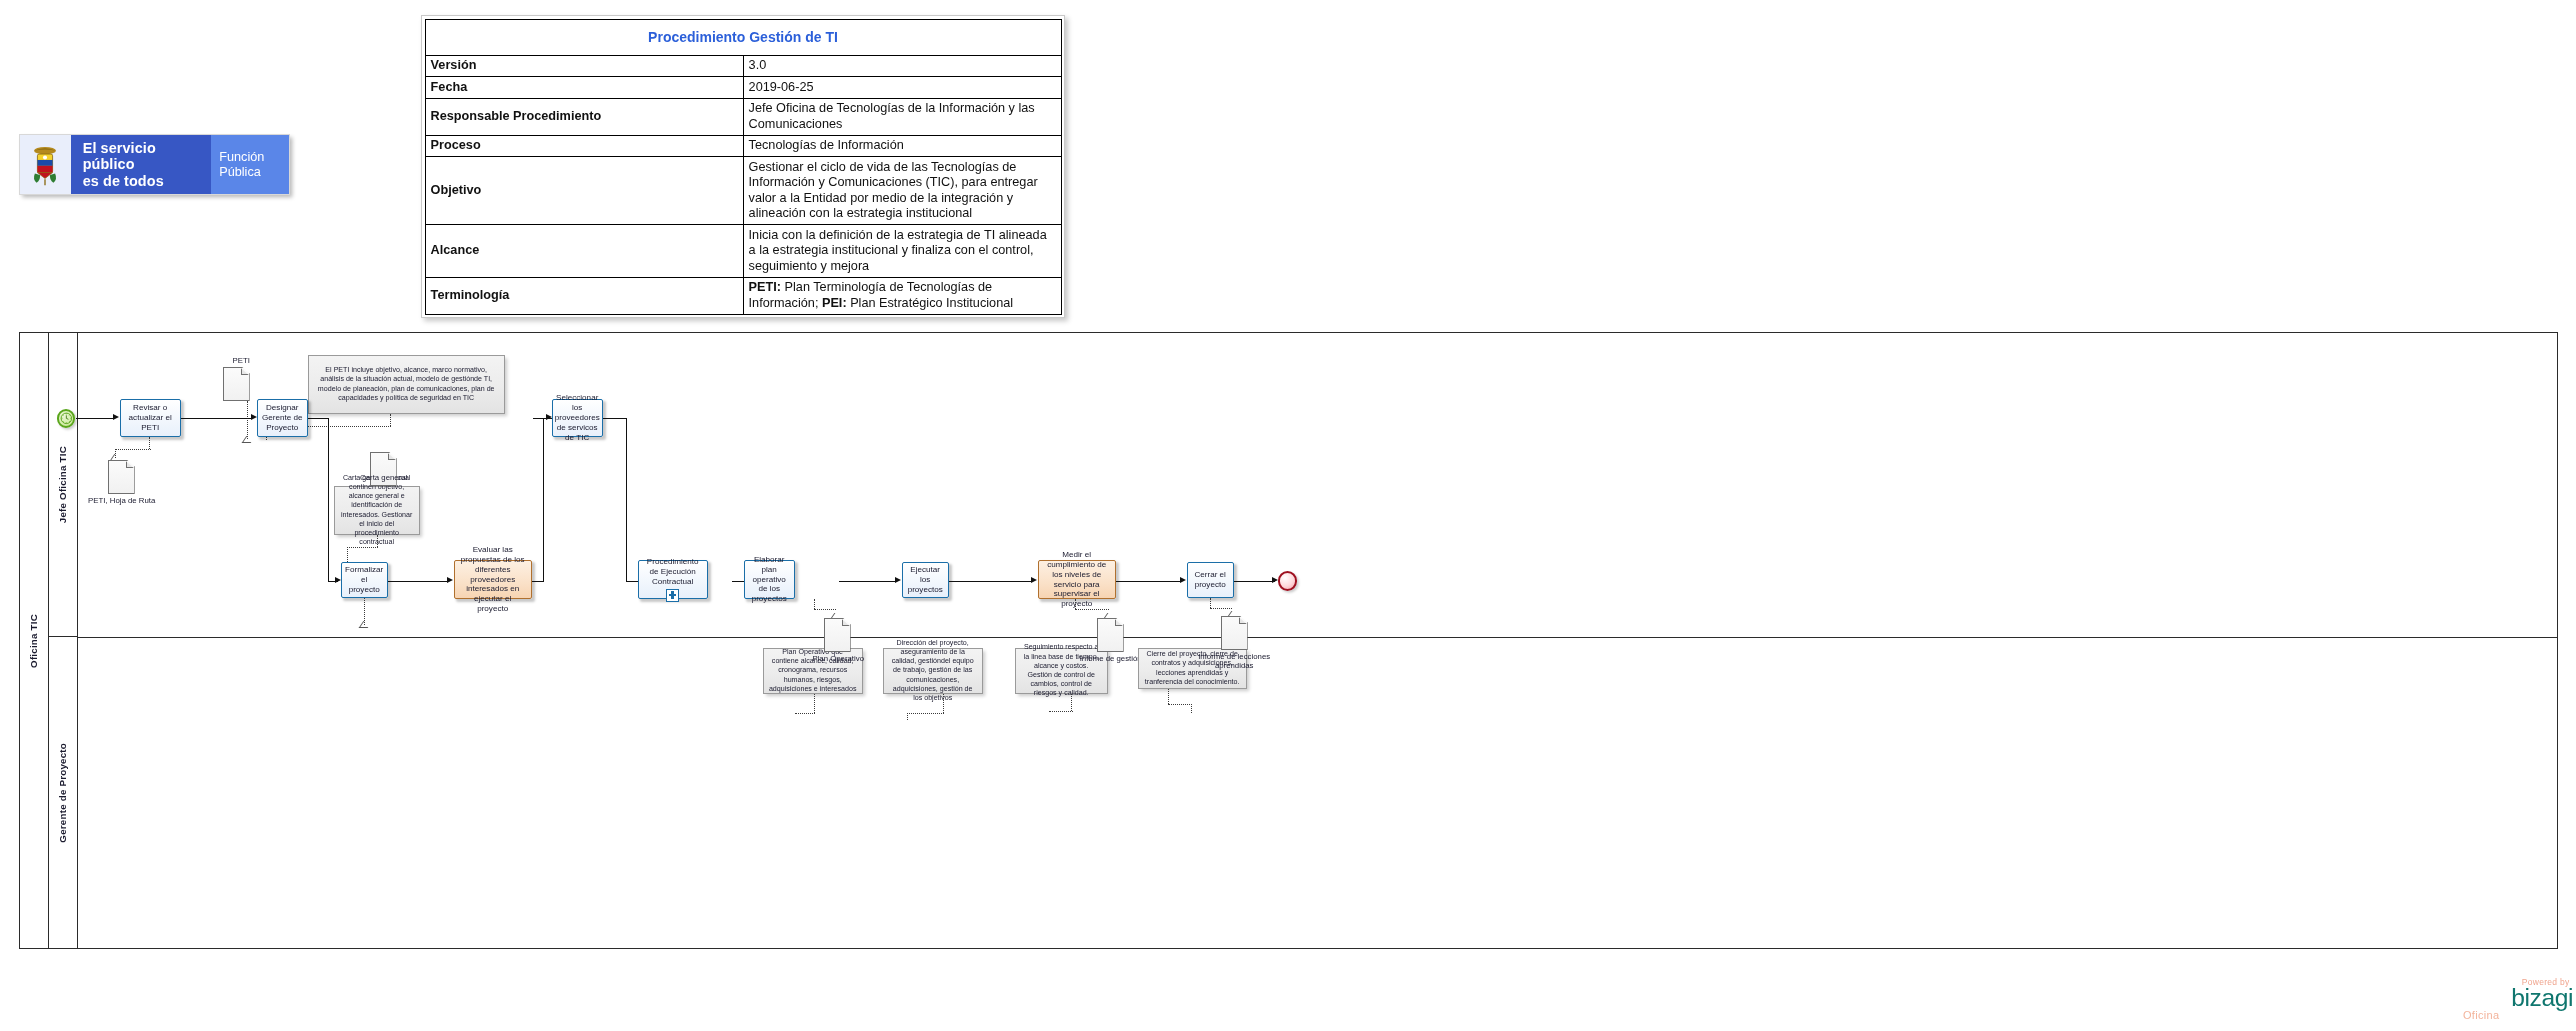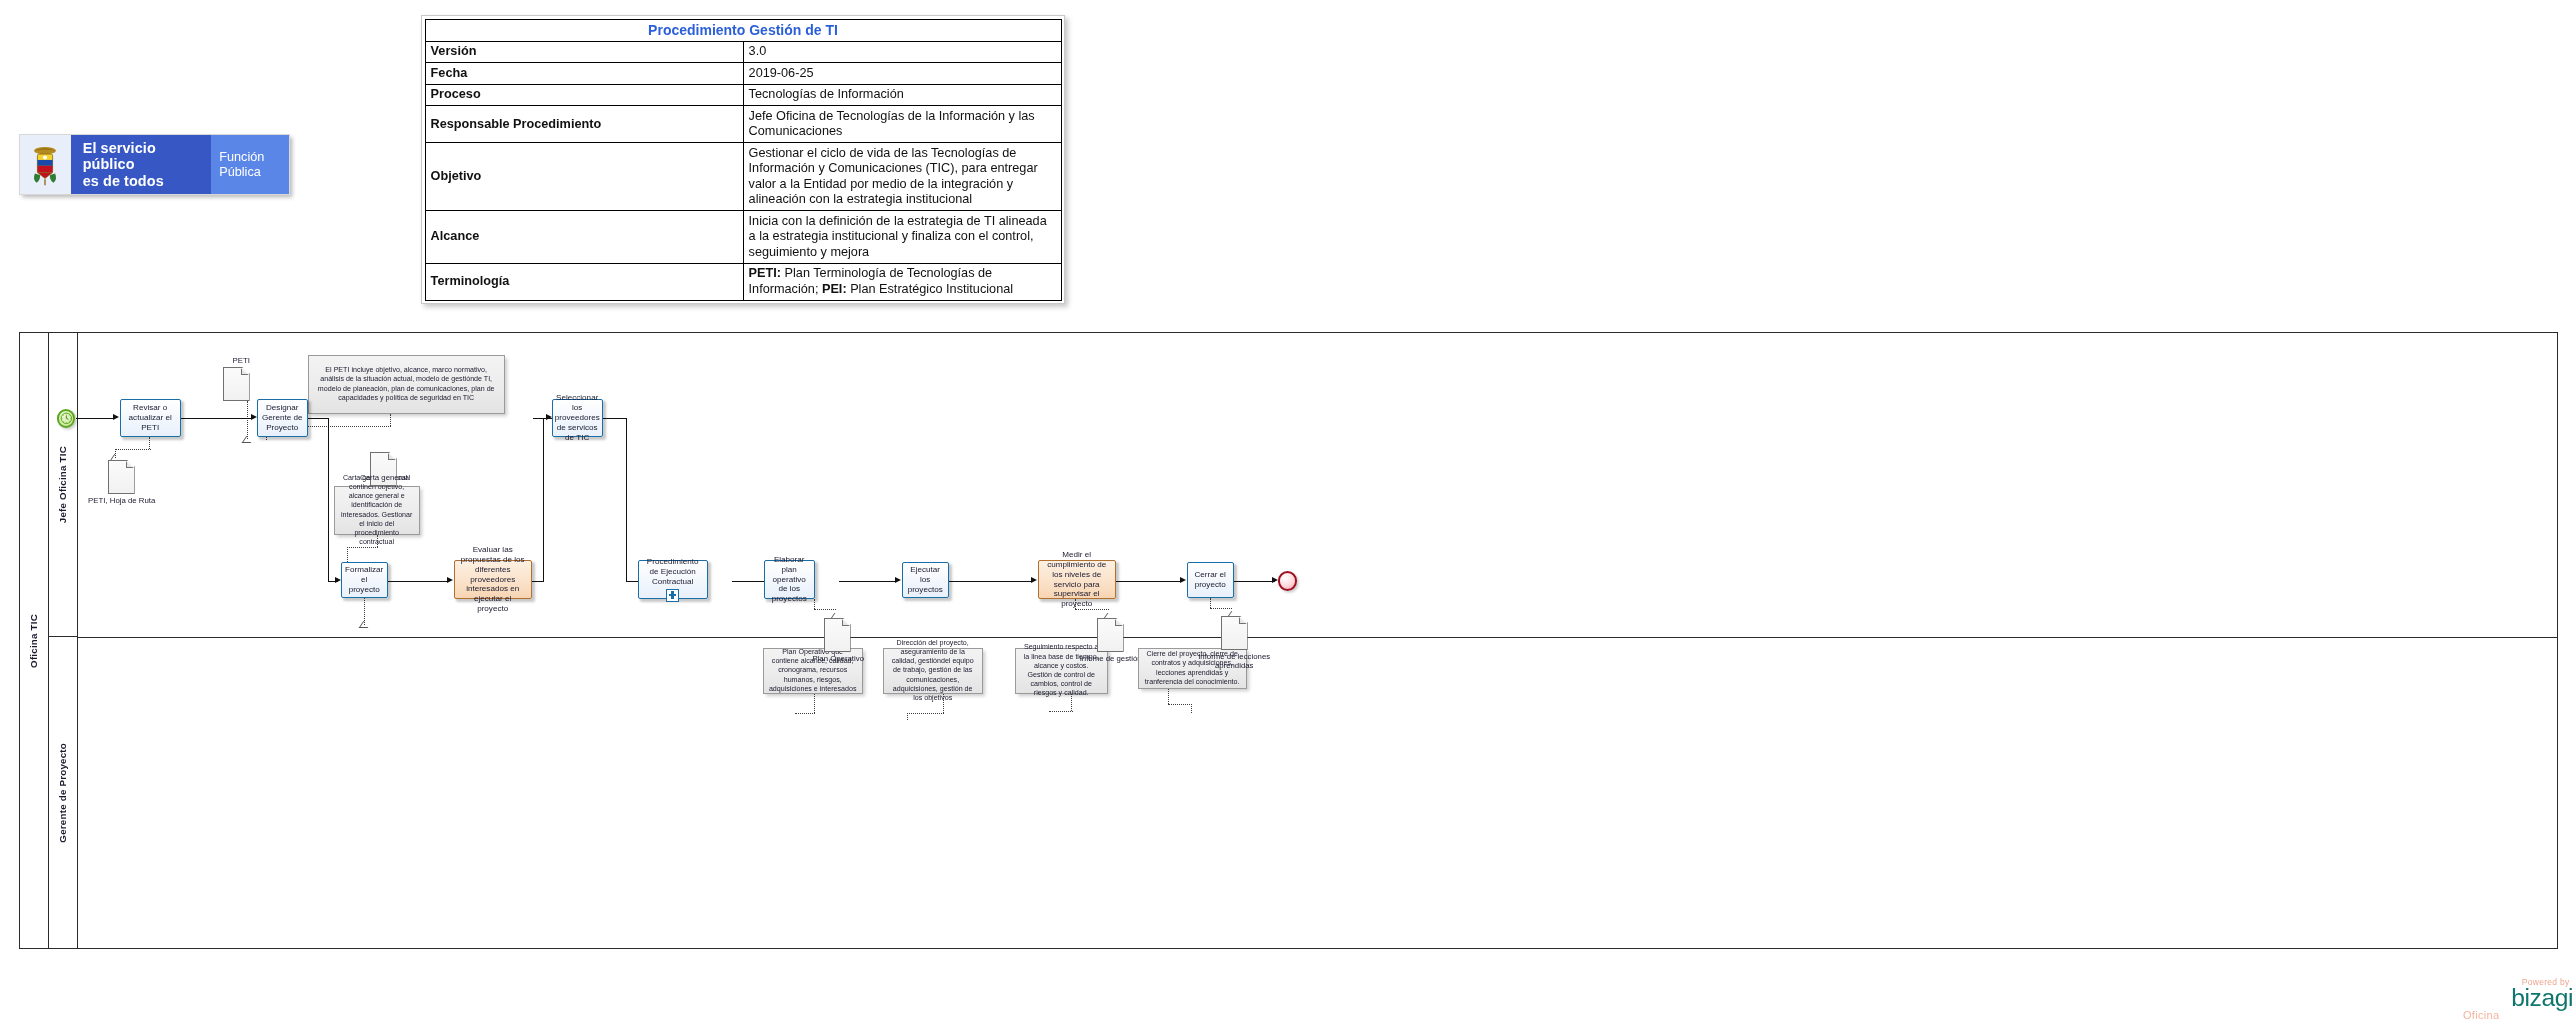--- a/index.html
+++ b/index.html
@@ -40,21 +40,21 @@
     padding:2.5px;box-sizing:border-box;
   }
   #header-table{border-collapse:collapse;width:100%;table-layout:fixed;}
   #header-table td{
     border:1.2px solid #000;padding:2.5px 5.1px;font-size:12.7px;line-height:1.22;
     vertical-align:middle;color:#111;
   }
   #header-table td.lbl{width:146px;font-weight:bold;}
   #header-table td.title-cell{
     text-align:center;font-weight:bold;color:#2b5fd9;font-size:14px;
-    border:1.2px solid #000;border-bottom-width:1.2px;padding:2px;
+    border:1.2px solid #000;border-bottom-width:1.2px;padding:9px;
   }
   #header-table .strong{font-weight:bold;}
 
   
   #diagram{
     left:18.7px;top:332px;width:2539px;height:617px;
     border:1.4px solid #2b2b2b;box-sizing:border-box;background:#fff;
   }
   
   #pool-label{
@@ -202,26 +202,26 @@
       </tr>
       <tr>
         <td class="lbl">Versión</td>
         <td>3.0</td>
       </tr>
       <tr>
         <td class="lbl">Fecha</td>
         <td>2019-06-25</td>
       </tr>
       <tr>
+        <td class="lbl">Responsable Procedimiento</td>
+        <td>Jefe Oficina de Tecnologías de la Información y las Comunicaciones</td>
+      </tr>
+      <tr>
         <td class="lbl">Proceso</td>
         <td>Tecnologías de Información</td>
-      </tr>
-      <tr>
-        <td class="lbl">Responsable Procedimiento</td>
-        <td>Jefe Oficina de Tecnologías de la Información y las Comunicaciones</td>
       </tr>
       <tr>
         <td class="lbl">Objetivo</td>
         <td>Gestionar el ciclo de vida de las Tecnologías de Información y Comunicaciones (TIC), para entregar valor a la Entidad por medio de la integración y alineación con la estrategia institucional</td>
       </tr>
       <tr>
         <td class="lbl">Alcance</td>
         <td>Inicia con la definición de la estrategia de TI alineada a la estrategia institucional y finaliza con el control, seguimiento y mejora</td>
       </tr>
       <tr>
@@ -347,21 +347,21 @@
     <span class="sub-marker"></span>
   </div>
 
   <div class="abs flow" style="left:712px;top:248px;width:54px;"></div>
   <div class="abs arrow-r" style="left:765px;top:244px;"></div>
 
   <div class="abs annot" style="left:743px;top:315px;width:100px;height:46px;">Plan Operativo que contiene alcance, calidad, cronograma, recursos humanos, riesgos, adquisiciones e interesados</div>
   <div class="abs assoc-v" style="left:794px;top:361px;height:18.7px;"></div>
   <div class="abs assoc" style="left:775px;top:380px;width:20.4px;"></div>
 
-  <div class="abs task" style="left:744px;top:227px;width:51px;height:39px;">Elaborar plan operativo de los proyectos</div>
+  <div class="abs task" style="left:724px;top:227px;width:51px;height:39px;">Elaborar plan operativo de los proyectos</div>
 
   <div class="abs assoc-v" style="left:794px;top:266px;height:10.2px;"></div>
   <div class="abs assoc" style="left:794px;top:276px;width:22px;"></div>
   <div class="abs arrow-down-open" style="left:812px;top:280px;"></div>
   <div class="abs doc" style="left:804px;top:285px;width:27px;height:34px;">
     <div class="doc-fold"></div>
   </div>
   <div class="abs" style="left:782px;top:321px;width:73px;">
     <div class="doc-label">Plan Operativo</div>
   </div>

